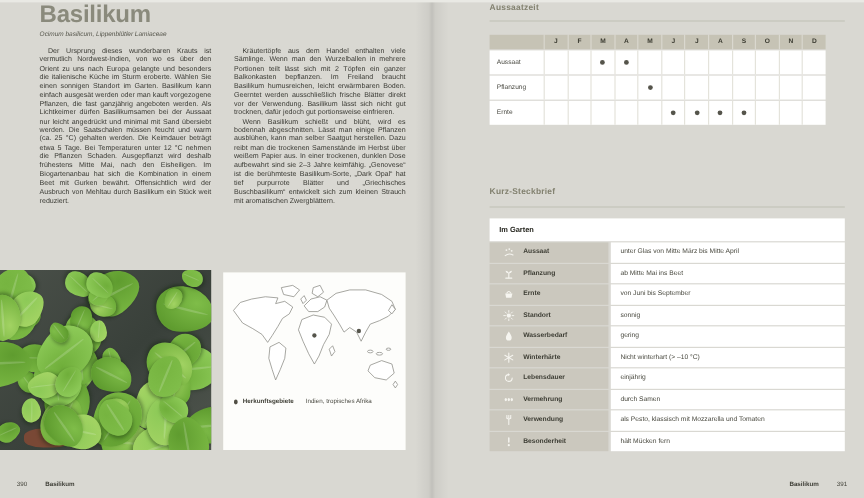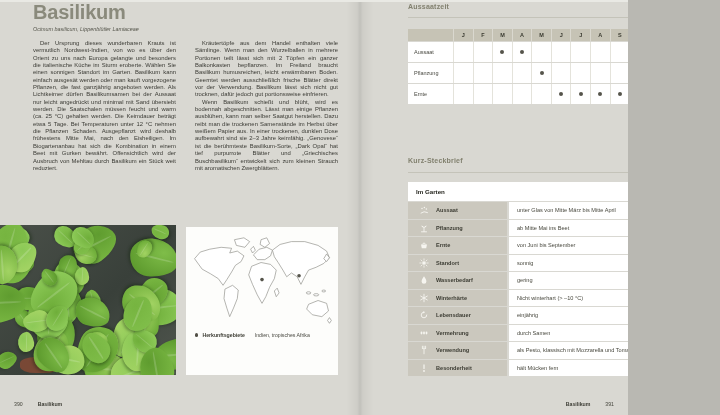--- a/index.html
+++ b/index.html
@@ -1,17 +1,17 @@
 <!DOCTYPE html>
 <html lang="de"><head>
 <meta charset="utf-8">
 <style>
   html,body{margin:0;padding:0;background:#b9b8b2;}
   #spread{
-    position:relative;width:628px;height:415px;overflow:hidden;
+    position:relative;width:720px;height:415px;overflow:hidden;
     background:#d9d8d2;
     font-family:"Liberation Sans","DejaVu Sans",sans-serif;
     color:#3b3b35;
   }
   #spread::before{content:'';position:absolute;left:0;top:0;width:720px;height:2px;background:#e9e9e4;z-index:5;}
   .gutter{position:absolute;left:346px;top:0;width:28px;height:415px;z-index:4;pointer-events:none;
     background:linear-gradient(90deg,rgba(0,0,0,0) 0%,rgba(0,0,0,0.05) 40%,rgba(0,0,0,0.11) 50%,rgba(0,0,0,0.05) 60%,rgba(0,0,0,0) 100%);}
 
   
   .title{position:absolute;left:33px;top:1px;font-size:20px;font-weight:bold;color:#8a8a7c;letter-spacing:-0.2px;}

